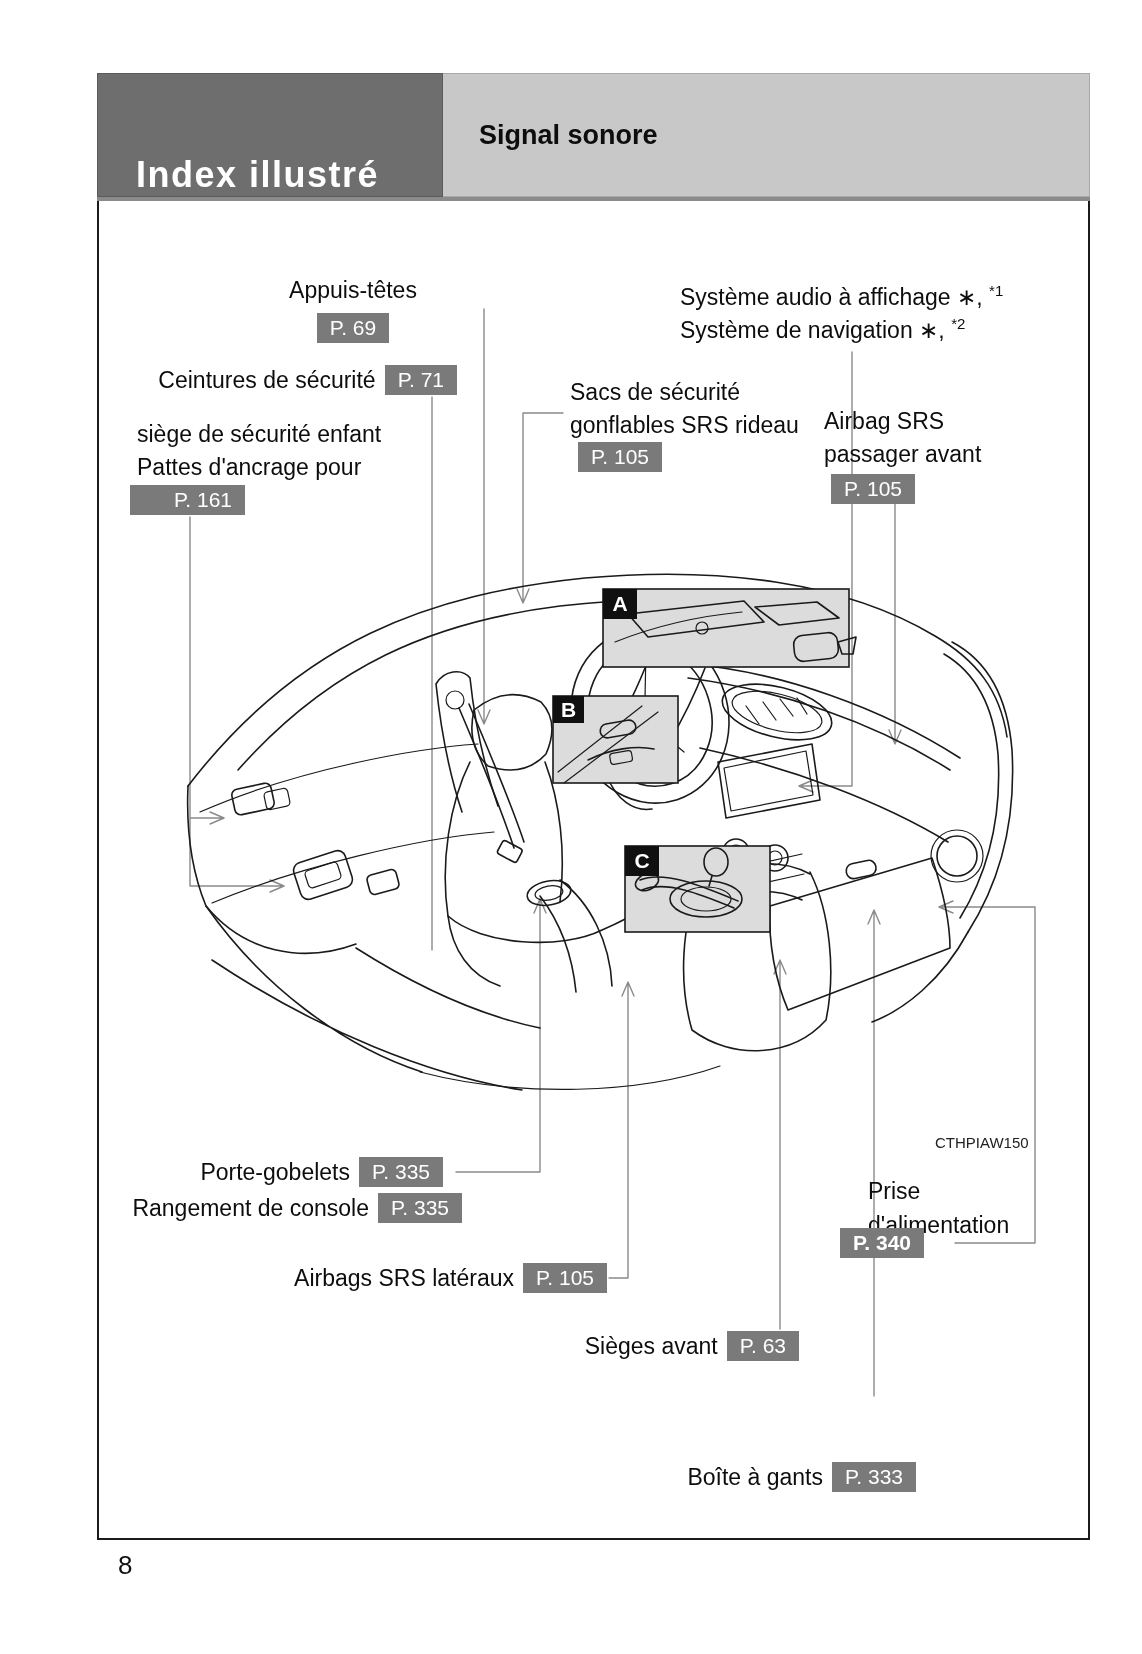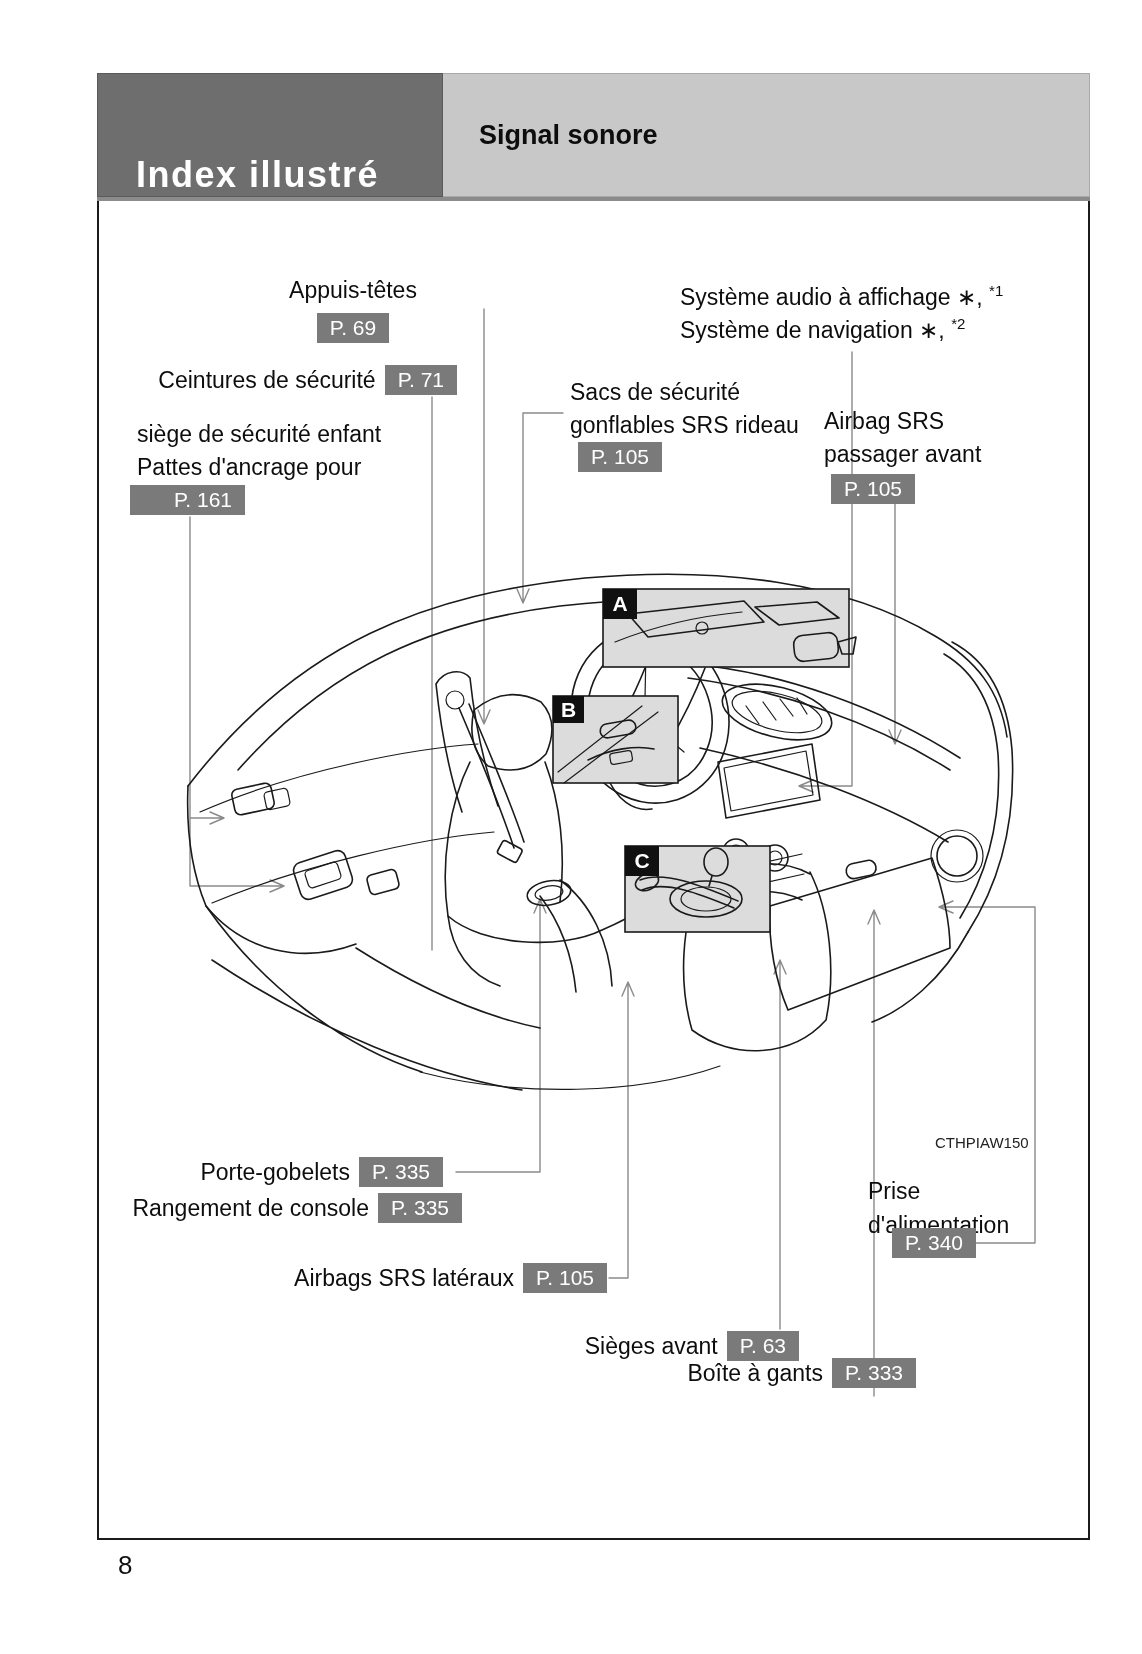--- a/index.html
+++ b/index.html
@@ -171,21 +171,21 @@
 <div class="row" style="left:270px;top:1263px;width:337px;">
   <span class="lbl">Airbags SRS latéraux</span>
   <span class="badge">P. 105</span>
 </div>
 
 <div class="row" style="left:510px;top:1331px;width:289px;">
   <span class="lbl">Sièges avant</span>
   <span class="badge">P. 63</span>
 </div>
 
-<div class="row" style="left:620px;top:1358px;width:296px;">
+<div class="row" style="left:620px;top:1462px;width:296px;">
   <span class="lbl">Boîte à gants</span>
   <span class="badge">P. 333</span>
 </div>
 
 <div class="block lbl" style="left:680px;top:281px;">
   <div><span>Système audio à affichage ∗, </span><sup>*1</sup></div>
   <div><span>Système de navigation ∗, </span><sup>*2</sup></div>
 </div>
 
 <div class="block lbl" style="left:570px;top:376px;">
@@ -203,16 +203,16 @@
 <div class="block lbl" style="left:137px;top:418px;">
   <div>siège de sécurité enfant</div>
   <div>Pattes d'ancrage pour</div>
 </div>
 <span class="badge abs" style="left:130px;top:485px;padding-left:44px;">P. 161</span>
 
 <div class="block lbl" style="left:868px;top:1160px;line-height:34px;margin-top:14px;">
   <div>Prise</div>
   <div>d'alimentation</div>
 </div>
-<span class="badge abs" style="left:892px;top:1228px;">P. 340</span>
+<span class="badge abs" style="left:840px;top:1228px;font-weight:bold;">P. 340</span>
 
 <div class="figcode" style="left:888px;top:1134px;margin-left:47px;">CTHPIAW150</div>
 <div class="pagenum" style="left:118px;top:1550px;">8</div>
 
 </body></html>

